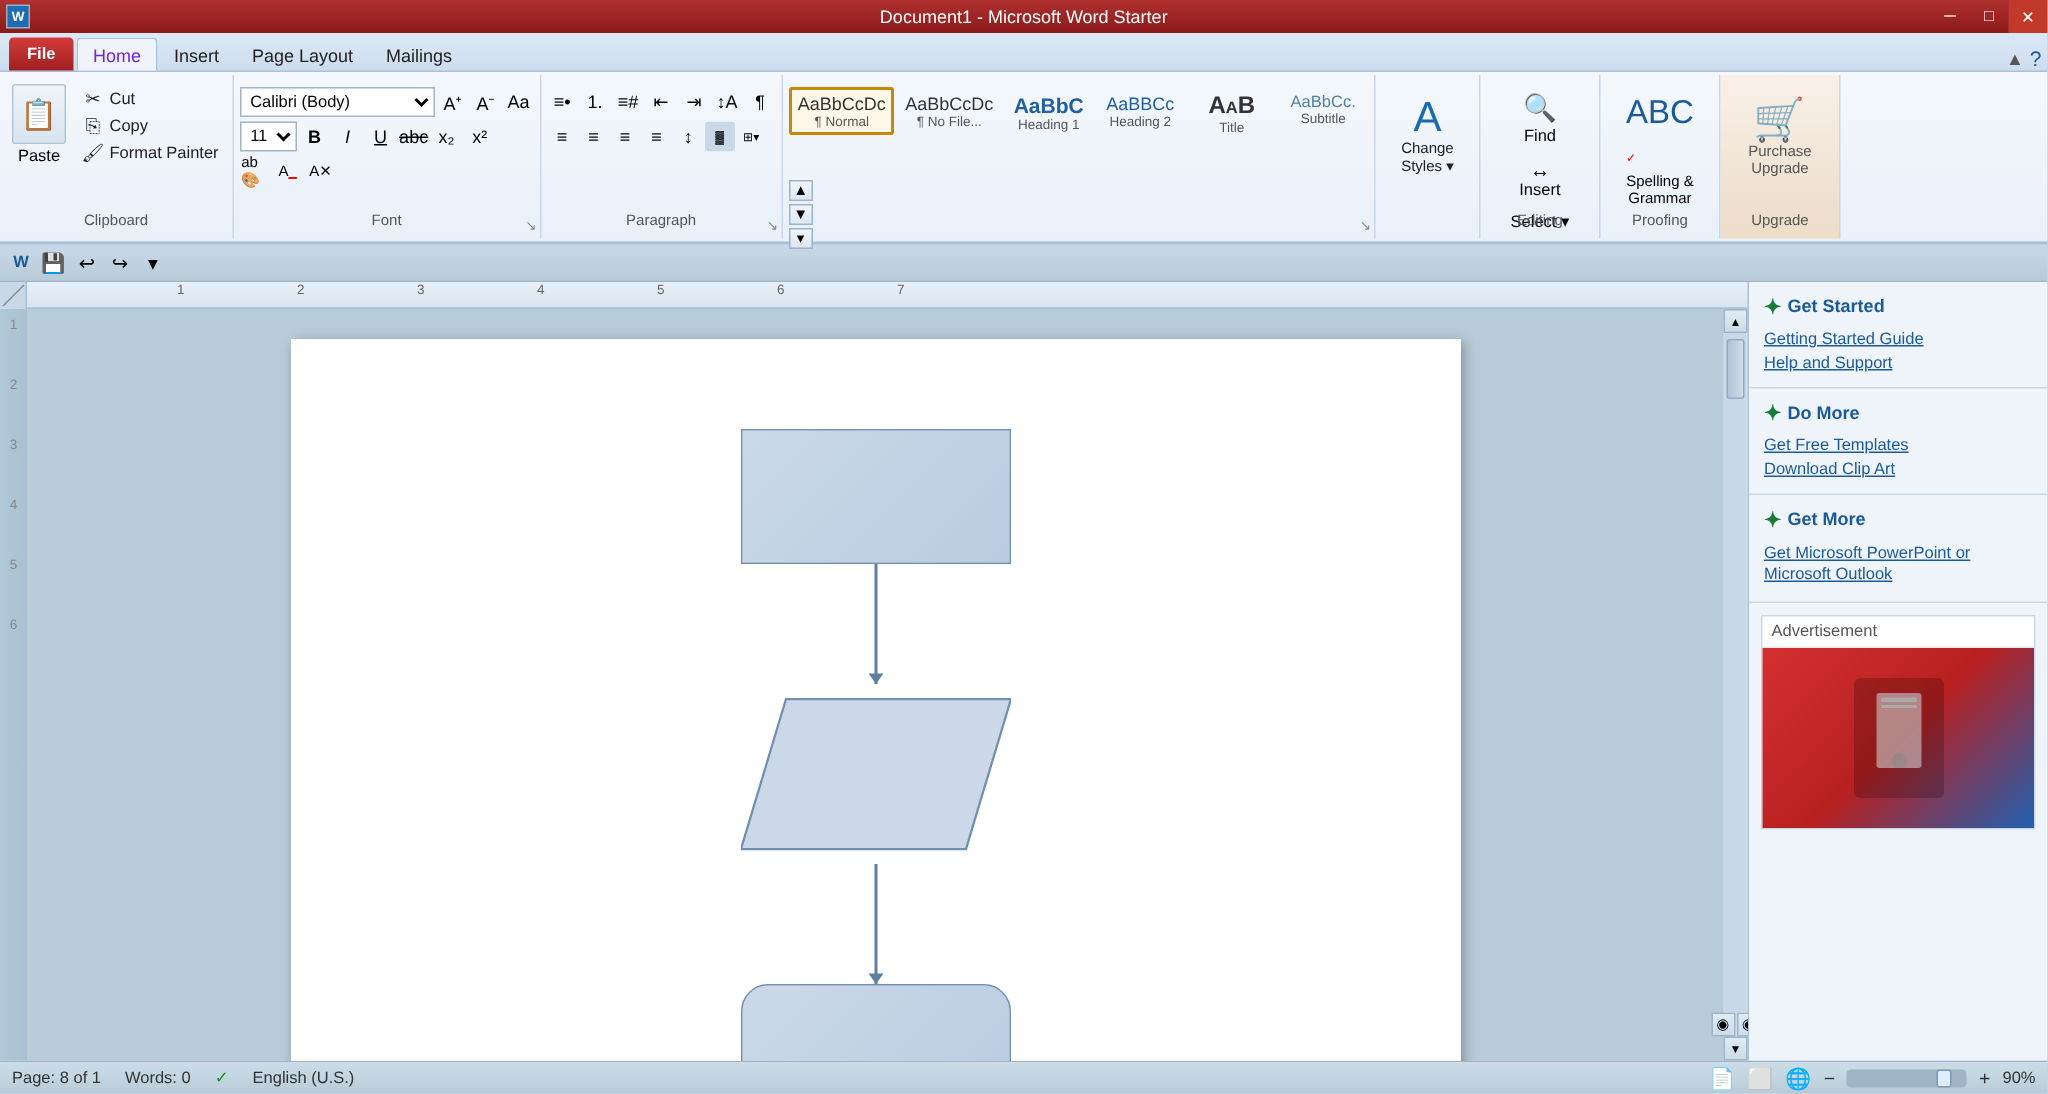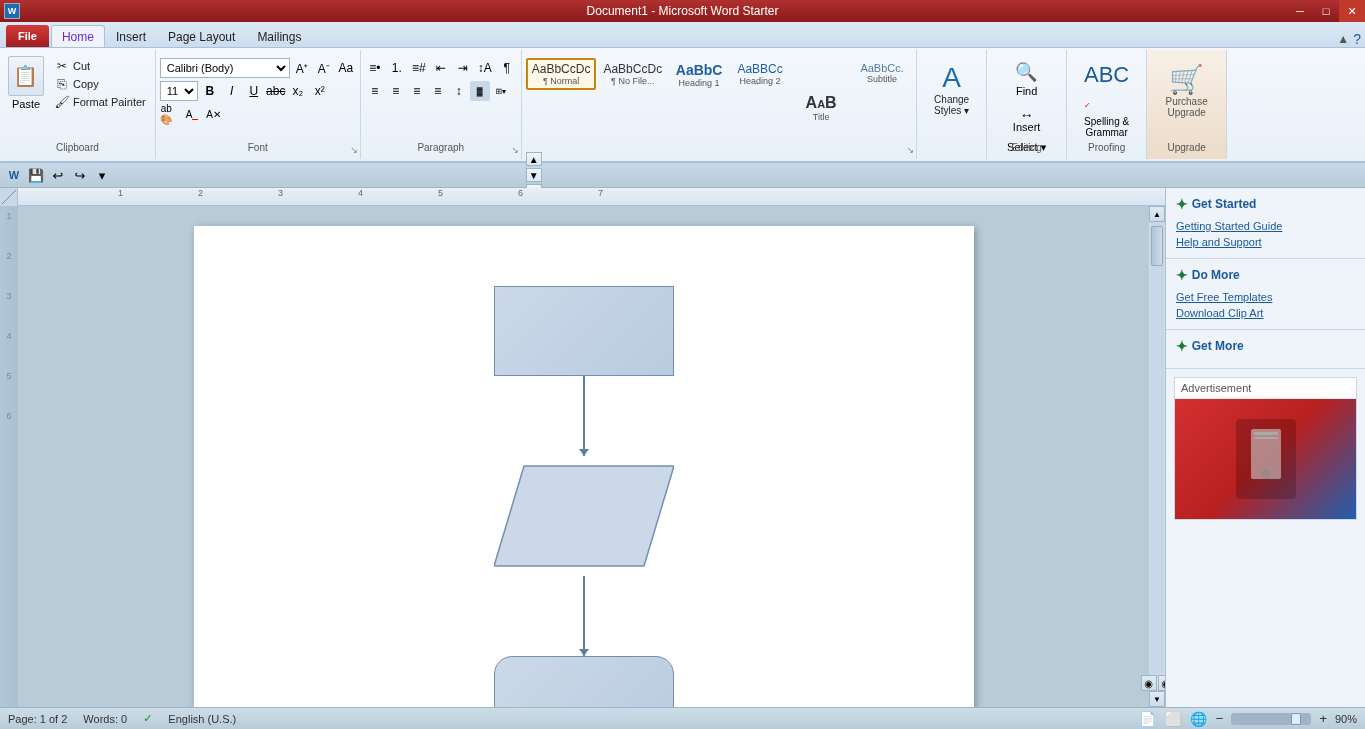--- a/index.html
+++ b/index.html
@@ -695,21 +695,21 @@
       </div>
       <div class="style-btn">
         <div class="style-preview" style="color:#2060a0;font-weight:bold;font-size:14px;">AaBbC</div>
         <div class="style-label">Heading 1</div>
       </div>
       <div class="style-btn">
         <div class="style-preview" style="color:#2060a0;font-size:12px;">AaBBCc</div>
         <div class="style-label">Heading 2</div>
       </div>
       <div class="style-btn">
-        <div class="style-preview" style="font-size:16px;font-weight:bold;font-variant:small-caps;margin-top:32px;">AaB</div>
+        <div class="style-preview" style="font-size:16px;font-weight:bold;font-variant:small-caps;">AaB</div>
         <div class="style-label">Title</div>
       </div>
       <div class="style-btn">
         <div class="style-preview" style="color:#5080a0;font-size:11px;">AaBbCc.</div>
         <div class="style-label">Subtitle</div>
       </div>
     </div>
     <div class="styles-arrow">
       <div class="styles-arrow-btn">▲</div>
       <div class="styles-arrow-btn">▼</div>
@@ -852,40 +852,41 @@
         <span>Do More</span>
       </div>
       <a class="sidebar-link">Get Free Templates</a>
       <a class="sidebar-link">Download Clip Art</a>
     </div>
     <div class="sidebar-section">
       <div class="sidebar-section-title">
         <span class="section-star">✦</span>
         <span>Get More</span>
       </div>
+      <a class="sidebar-link" style="white-space:normal;line-height:1.3;">Get Microsoft PowerPoint or Microsoft Outlook</a>
     </div>
 
     <div id="ad-panel">
       <div class="ad-title">Advertisement</div>
       <div class="ad-content">
         <div style="width:60px;height:80px;background:rgba(0,0,0,0.2);border-radius:4px;overflow:hidden;display:flex;align-items:center;justify-content:center;">
           <svg width="50" height="70" viewBox="0 0 50 70">
             <rect x="10" y="5" width="30" height="50" rx="2" fill="#ccc" opacity="0.6"></rect>
             <rect x="13" y="8" width="24" height="3" rx="1" fill="#aaa"></rect>
             <rect x="13" y="13" width="24" height="2" rx="1" fill="#aaa"></rect>
             <circle cx="25" cy="50" r="5" fill="#888" opacity="0.5"></circle>
           </svg>
         </div>
       </div>
     </div>
   </div>
 </div>
 
 <div id="status-bar">
-  <span>Page: 1 of 2</span>
+  <span>Page: 8 of 1</span>
   <span>Words: 0</span>
   <span style="color:#1a8a1a;">✓</span>
   <span>English (U.S.)</span>
   <div id="status-right">
     <span title="Print Layout" style="cursor:pointer;font-size:14px;">📄</span>
     <span title="Full Screen" style="cursor:pointer;font-size:14px;">⬜</span>
     <span title="Web Layout" style="cursor:pointer;font-size:14px;">🌐</span>
     <div style="cursor:pointer;font-size:13px;">−</div>
     <div class="zoom-slider">
       <div class="zoom-thumb"></div>

